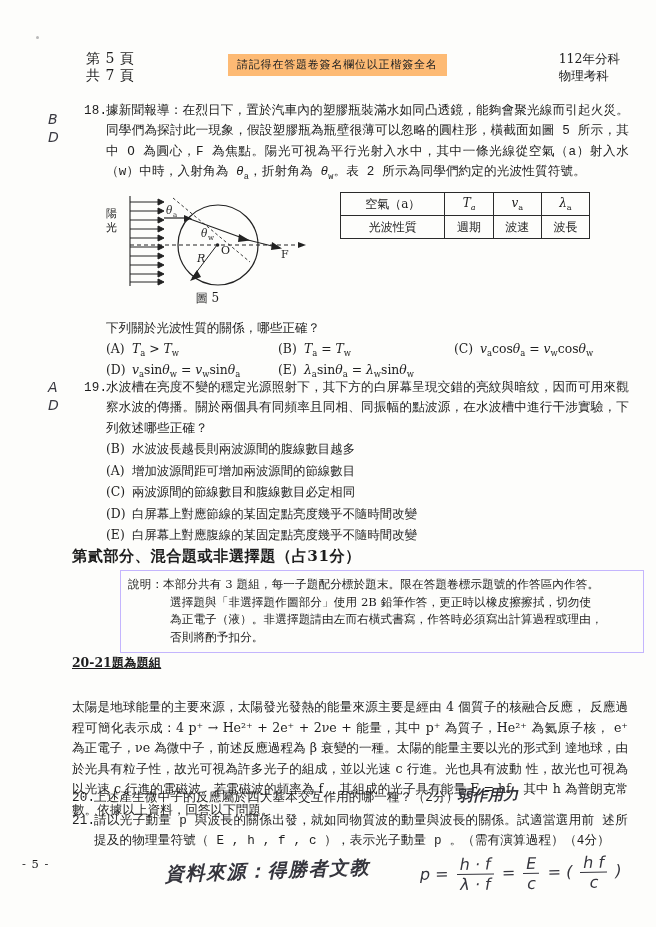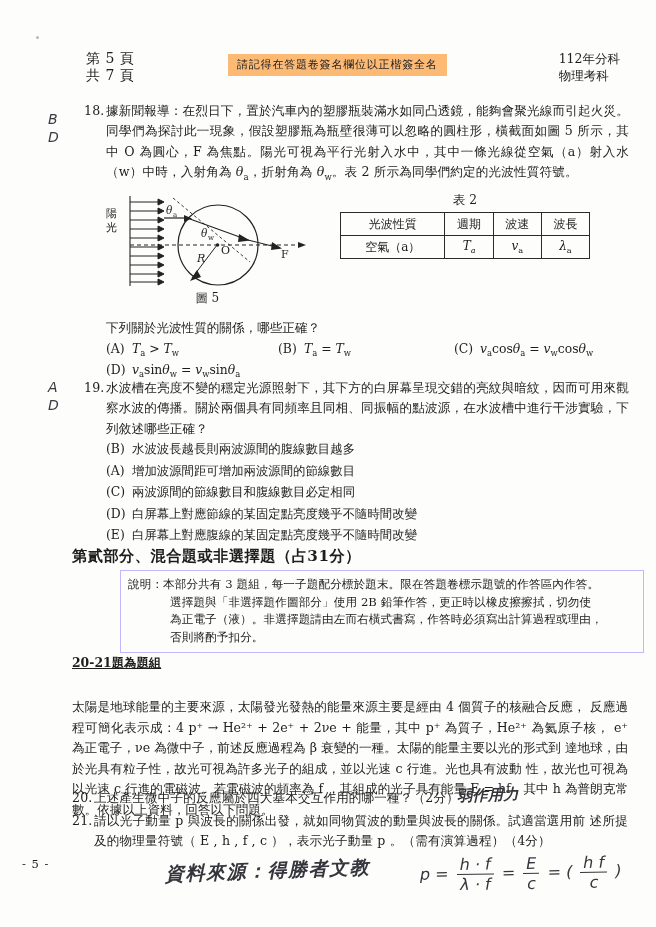--- a/index.html
+++ b/index.html
@@ -36,21 +36,21 @@
   .margin-ans{
     position:absolute;
     font-size:14px;line-height:18px;
     font-style:italic;font-weight:500;
     letter-spacing:1px;
   }
   #ans18{left:48px;top:110px;}
   #ans19{left:48px;top:378px;}
 
   
-  .q{position:absolute;font-size:12.6px;line-height:20.4px;letter-spacing:.15px;}
+  .q{position:absolute;font-size:12.6px;line-height:20.4px;letter-spacing:.15px;font-family:Liberation Mono, monospace;}
   .q .num{position:absolute;left:0;top:0;width:22px;text-align:left;}
   .q .body{margin-left:22px;text-align:justify;}
   .ital{font-style:italic;}
   sub{font-size:.68em;}
 
   #q18{left:84px;top:101px;width:545px;}
   #q18 .body{text-indent:0;}
 
   
   .figwrap{position:absolute;left:100px;top:190px;width:215px;height:120px;}
@@ -226,49 +226,49 @@
       <text x="101" y="47" font-family="DejaVu Serif, serif" font-size="10.5" font-style="italic" fill="#1d1d1d">θ</text>
       <text x="108" y="50" font-family="DejaVu Serif, serif" font-size="7" fill="#1d1d1d">w</text>
       <text x="97" y="72" font-family="DejaVu Serif, serif" font-size="11" font-style="italic" fill="#1d1d1d">R</text>
       <text x="121" y="64" font-family="DejaVu Serif, serif" font-size="11" fill="#1d1d1d">O</text>
       <text x="181" y="68" font-family="DejaVu Serif, serif" font-size="11" fill="#1d1d1d">F</text>
     </svg>
     <div class="figcap">圖 5</div>
   </div>
 
   <div class="tbl-wrap">
-    <div class="tbl-title">表 2</div>
     <table class="t2">
       <tbody>
           <tr>
+        <td class="c1">空氣（a）</td>
+        <td class="c2 ital"><span class="ital">T</span><sub>a</sub></td>
+        <td class="c3"><span class="ital">v</span><sub>a</sub></td>
+        <td class="c4"><span class="ital">λ</span><sub>a</sub></td>
+      </tr>
+      <tr>
         <td class="c1">光波性質</td>
         <td class="c2">週期</td>
         <td class="c3">波速</td>
         <td class="c4">波長</td>
       </tr>
-      <tr>
-        <td class="c1">空氣（a）</td>
-        <td class="c2 ital"><span class="ital">T</span><sub>a</sub></td>
-        <td class="c3"><span class="ital">v</span><sub>a</sub></td>
-        <td class="c4"><span class="ital">λ</span><sub>a</sub></td>
-      </tr>
     </tbody>
       </table>
   </div>
 
   <div class="qstem" id="q18stem">下列關於光波性質的關係，哪些正確？</div>
 
   <div class="opts" id="q18opts">
     <div class="orow">
       <span class="oitem" style="left:0;"><span class="olbl">(A)</span><span class="ital">T</span><sub>a</sub> &gt; <span class="ital">T</span><sub>w</sub></span>
       <span class="oitem" style="left:172px;"><span class="olbl">(B)</span><span class="ital">T</span><sub>a</sub> = <span class="ital">T</span><sub>w</sub></span>
       <span class="oitem" style="left:348px;"><span class="olbl">(C)</span><span class="ital">v</span><sub>a</sub>cos<span class="ital">θ</span><sub>a</sub> = <span class="ital">v</span><sub>w</sub>cos<span class="ital">θ</span><sub>w</sub></span>
     </div>
     <div class="orow">
       <span class="oitem" style="left:0;"><span class="olbl">(D)</span><span class="ital">v</span><sub>a</sub>sin<span class="ital">θ</span><sub>w</sub> = <span class="ital">v</span><sub>w</sub>sin<span class="ital">θ</span><sub>a</sub></span>
+      <span class="oitem" style="left:172px;"><span class="olbl">(E)</span><span class="ital">λ</span><sub>a</sub>sin<span class="ital">θ</span><sub>a</sub> = <span class="ital">λ</span><sub>w</sub>sin<span class="ital">θ</span><sub>w</sub></span>
     </div>
   </div>
 
   <div class="q" id="q19">
     <span class="num">19.</span>
     <div class="body">水波槽在亮度不變的穩定光源照射下，其下方的白屏幕呈現交錯的亮紋與暗紋，因而可用來觀察水波的傳播。關於兩個具有同頻率且同相、同振幅的點波源，在水波槽中進行干涉實驗，下列敘述哪些正確？</div>
   </div>
 
   <div class="opts" id="q19opts">
     <div class="orow">

